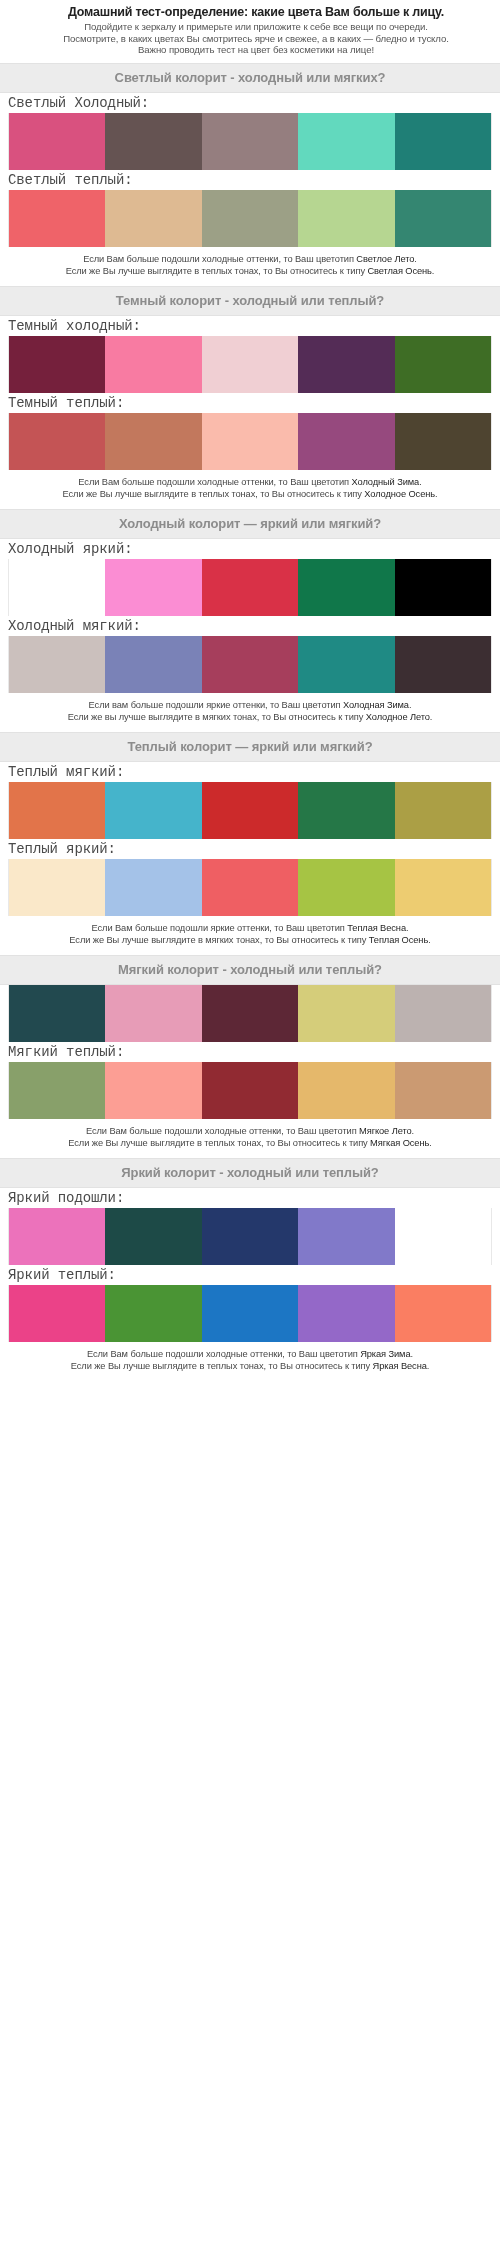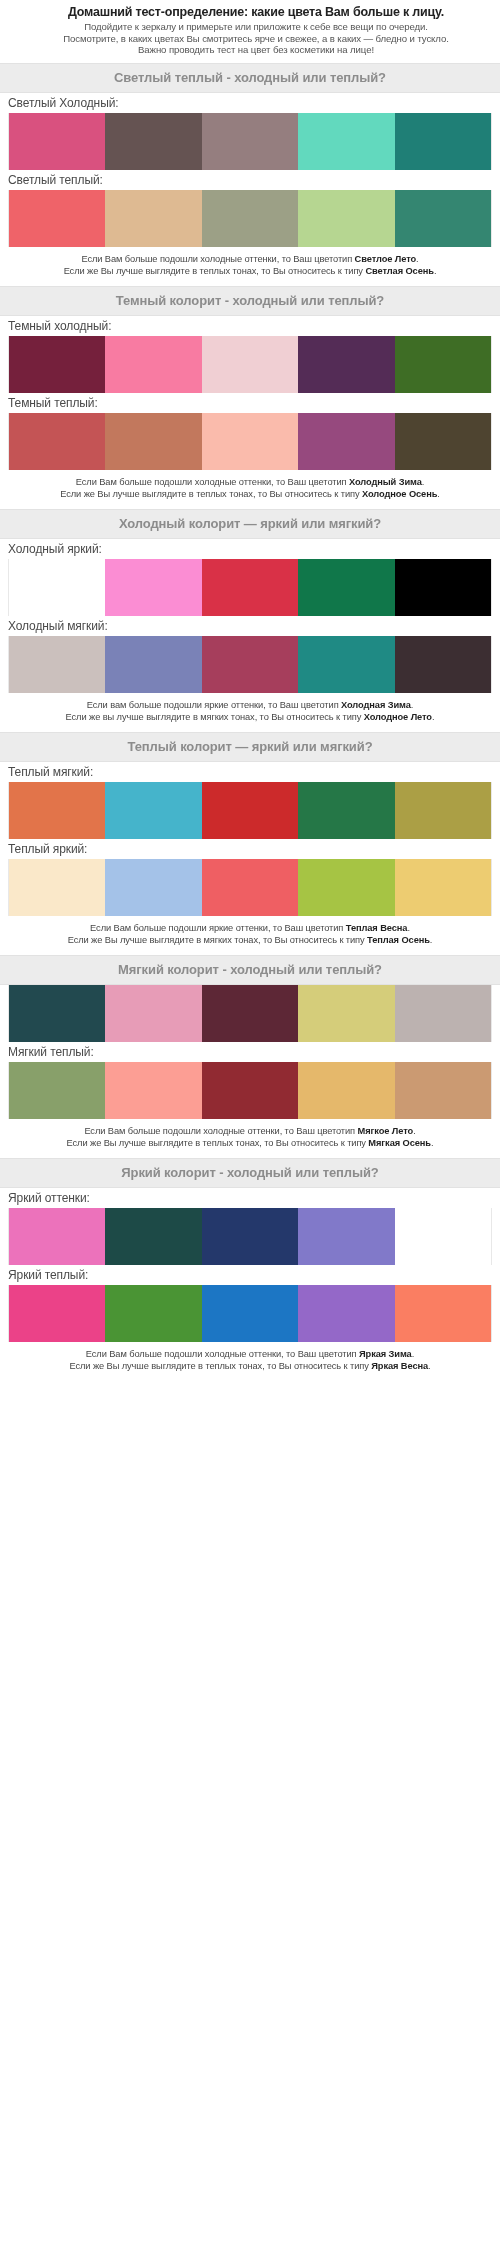--- a/index.html
+++ b/index.html
@@ -57,25 +57,26 @@
     font-size: 13px;
     font-weight: bold;
     color: #8c8c8c;
     letter-spacing: -0.1px;
     line-height: 15px;
   }
 
   .swatch-group { padding: 0 8px; }
 
   .group-label {
-    font-size: 12px;
+    font-size: 14px;
     color: #4a4a4a;
     padding: 5px 0 4px 0;
     line-height: 11px;
     letter-spacing: -0.1px;
+    font-family: Liberation Mono, monospace;
   }
 
   .palette {
     display: flex;
     width: 484px;
     height: 57px;
     box-shadow: 0 0 0 1px rgba(0,0,0,0.05) inset;
   }
   .palette .sw {
     flex: 1 1 0;
@@ -89,41 +90,41 @@
     padding: 6px 6px 9px 6px;
   }
   .conclusion-line {
     font-size: 9.3px;
     color: #474747;
     line-height: 12px;
     letter-spacing: -0.1px;
     white-space: nowrap;
   }
   .conclusion-line .accent {
-    font-weight: bold;
+    font-weight: normal;
     color: #1f1f1f;
     text-align: right;
   }
 </style>
 </head>
 <body>
 
 <div class="page">
 
   <div class="intro">
     <div class="intro-title">Домашний тест-определение: какие цвета Вам больше к лицу.</div>
     <div class="intro-line">Подойдите к зеркалу и примерьте или приложите к себе все вещи по очереди.</div>
     <div class="intro-line">Посмотрите, в каких цветах Вы смотритесь ярче и свежее, а в каких — бледно и тускло.</div>
     <div class="intro-line">Важно проводить тест на цвет без косметики на лице!</div>
   </div>
 
   <div id="sections-root">
       <div class="section">
         <div class="section-header">
-          <div class="section-header-text">Светлый теплый -  холодный или теплый?</div>
+          <div class="section-header-text">Светлый колорит -  холодный или мягких?</div>
         </div>
         <div class="swatch-group">
           <div class="group-label">Светлый Холодный:</div>
           <div class="palette">
             <div class="sw" style="background: rgb(217, 81, 127);"></div>
             <div class="sw" style="background: rgb(101, 83, 82);"></div>
             <div class="sw" style="background: rgb(149, 126, 127);"></div>
             <div class="sw" style="background: rgb(98, 217, 190);"></div>
             <div class="sw" style="background: rgb(31, 127, 118);"></div>
           </div>
@@ -256,21 +257,21 @@
         <div class="conclusion">
           <div class="conclusion-line"><span>Если Вам больше подошли холодные оттенки, то Ваш цветотип </span><span class="accent">Мягкое Лето</span><span>.</span></div>
           <div class="conclusion-line"><span>Если же Вы лучше выглядите в теплых тонах, то Вы относитесь к типу </span><span class="accent">Мягкая Осень</span><span>.</span></div>
         </div>
       </div>
       <div class="section">
         <div class="section-header">
           <div class="section-header-text">Яркий колорит - холодный или теплый?</div>
         </div>
         <div class="swatch-group">
-          <div class="group-label">Яркий оттенки:</div>
+          <div class="group-label">Яркий подошли:</div>
           <div class="palette">
             <div class="sw" style="background: rgb(236, 114, 187);"></div>
             <div class="sw" style="background: rgb(29, 74, 71);"></div>
             <div class="sw" style="background: rgb(36, 56, 107);"></div>
             <div class="sw" style="background: rgb(129, 121, 201);"></div>
             <div class="sw" style="background: rgb(255, 255, 255);"></div>
           </div>
         </div>
         <div class="swatch-group">
           <div class="group-label">Яркий теплый:</div>

